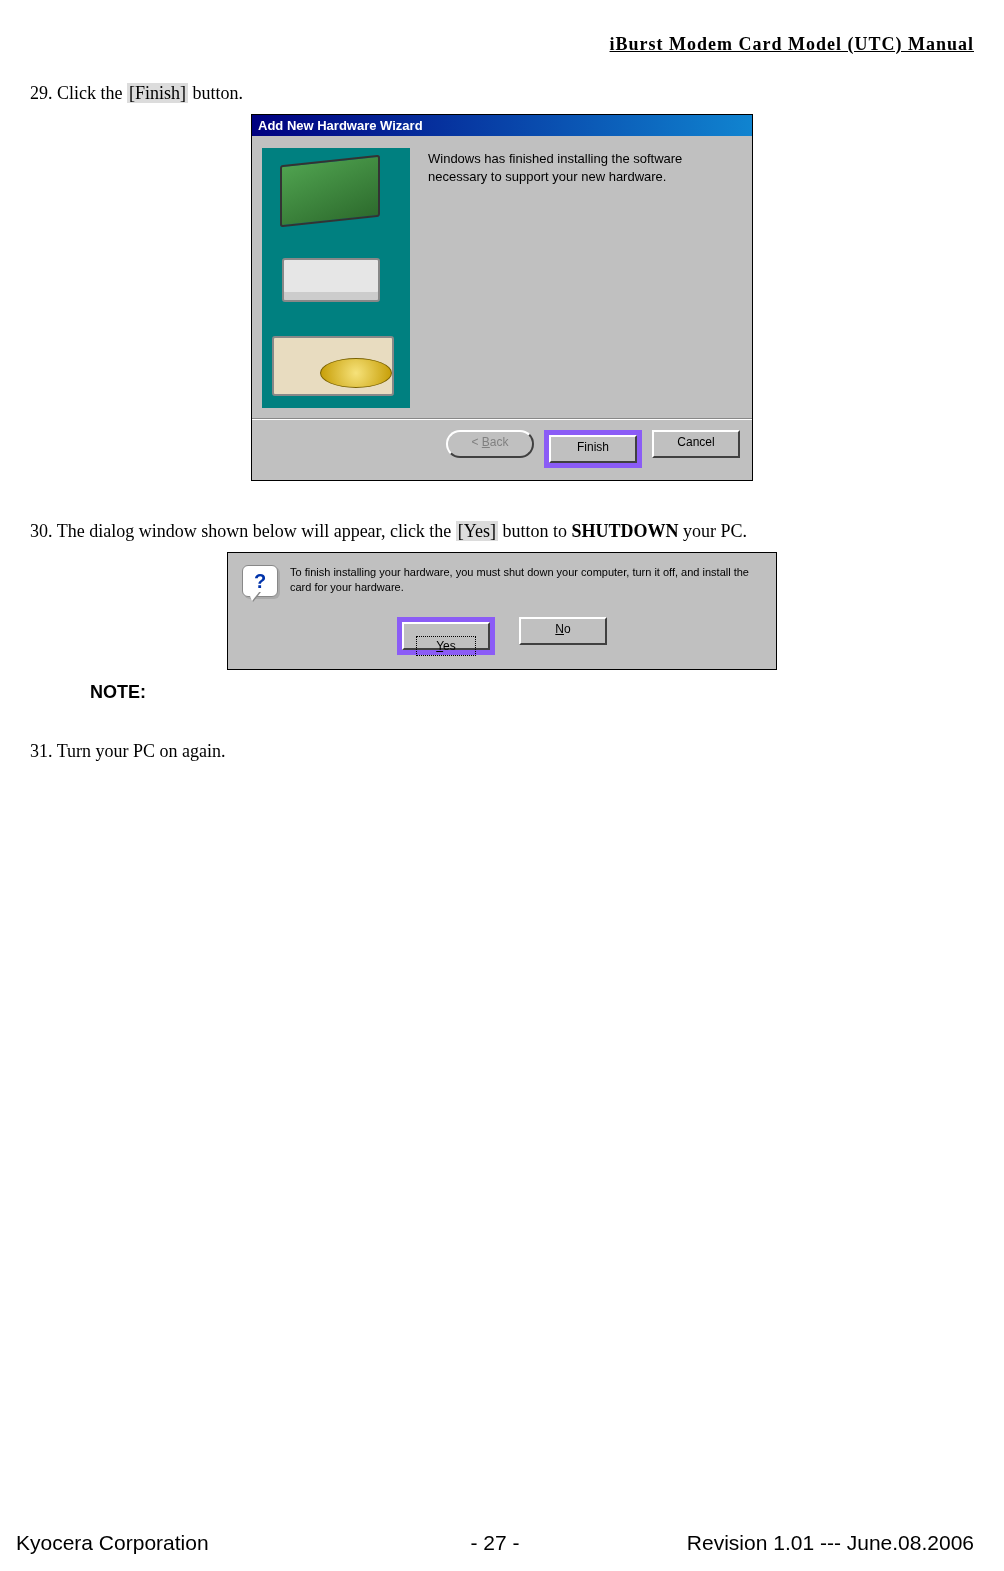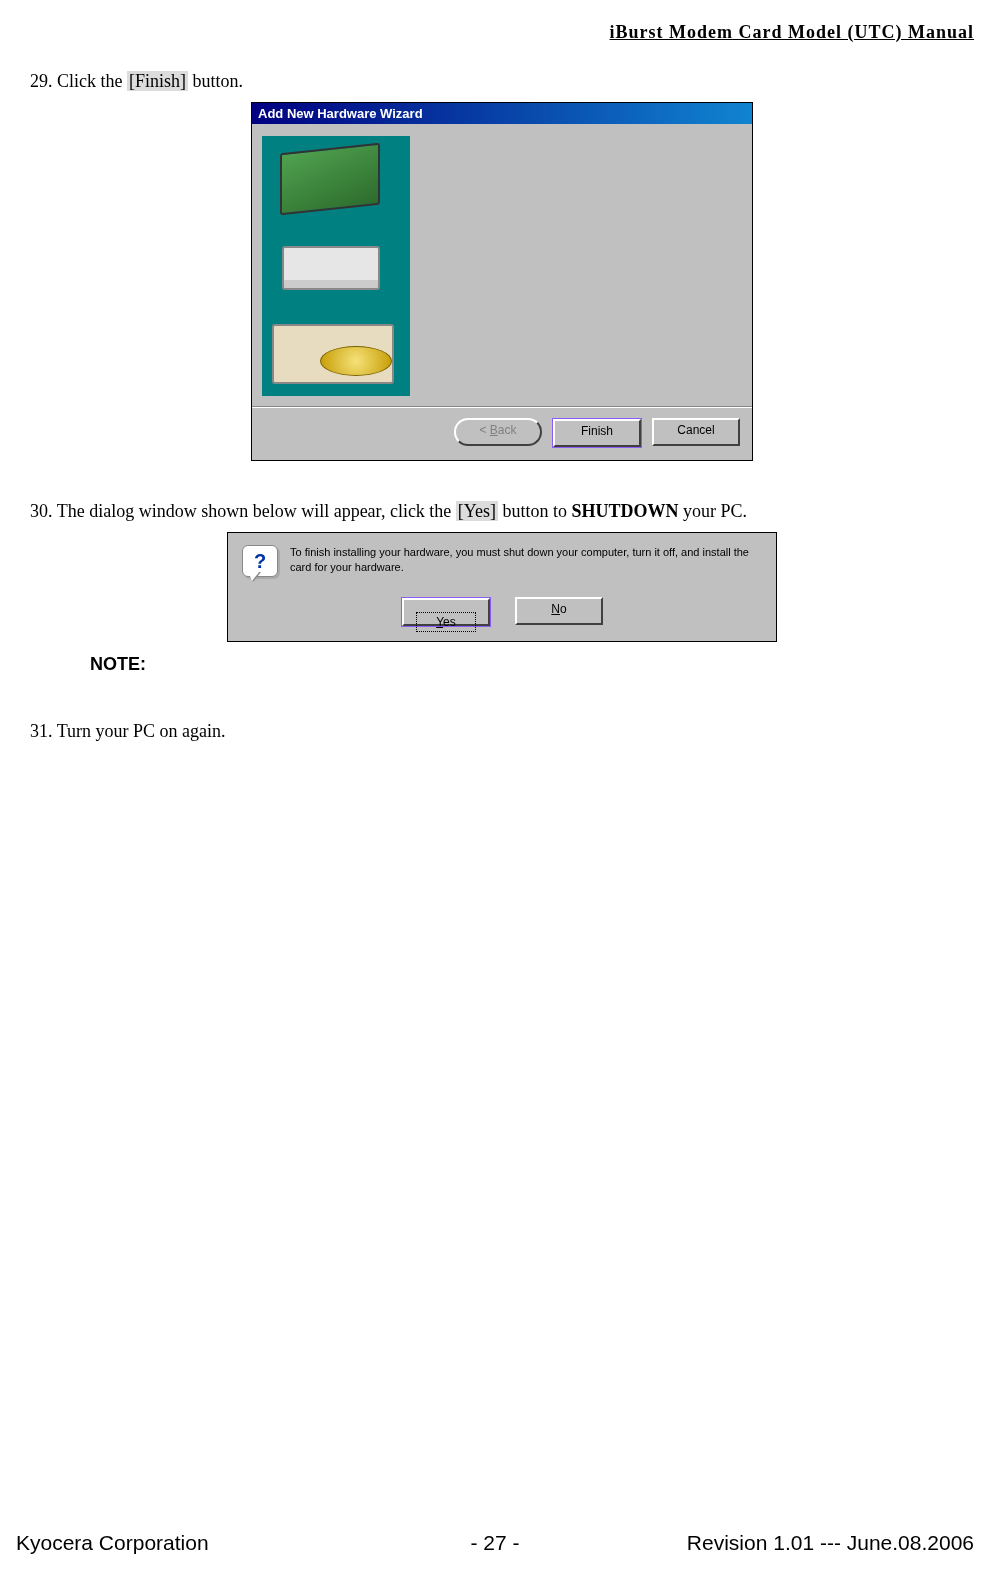--- a/index.html
+++ b/index.html
@@ -6,21 +6,21 @@
     margin: 0;
     padding: 0;
     font-family: Georgia, 'Times New Roman', serif;
     background: #fff;
     color: #000;
     width: 1004px;
     min-height: 1571px;
     position: relative;
   }
   .page {
-    padding: 0 30px;
+    padding: 12px 30px;
     box-sizing: border-box;
     min-height: 1571px;
     position: relative;
   }
   .header-title {
     text-align: right;
     font-family: Georgia, serif;
     font-weight: bold;
     text-decoration: underline;
     font-size: 18px;
@@ -33,21 +33,21 @@
     margin: 8px 0 10px 0;
   }
   .label-box {
     background: #dcdcdc;
     padding: 0 2px;
   }
   .bold { font-weight: bold; }
   .note-row {
     display: flex;
     font-size: 18px;
-    margin: 12px 0 8px 60px;
+    margin: 12px 0 0 60px;
     align-items: baseline;
   }
   .note-label {
     font-family: Arial, Helvetica, sans-serif;
     font-weight: bold;
     margin-right: 16px;
     white-space: nowrap;
   }
   .note-text { }
   .footer {
@@ -164,21 +164,21 @@
     border-left: 2px solid #fff;
     border-right: 2px solid #404040;
     border-bottom: 2px solid #404040;
     text-align: center;
     line-height: 20px;
     display: inline-block;
   }
   .win-btn.disabled { color: #808080; border-radius: 14px; }
   .default-outline {
     display: inline-block;
-    border: 1px solid #8b5cf6;
+    border: 5px solid #8b5cf6;
     padding: 0;
     line-height: 0;
   }
   .default-outline .win-btn {
     margin: 0;
   }
   .mn { text-decoration: underline; }
   
   .dialog2 {
     width: 548px;
@@ -266,20 +266,21 @@
       <span>Add New Hardware Wizard</span>
     </div>
     <div class="d1-body">
       <div class="left-illustration">
         <div class="illus-card"></div>
         <div class="illus-case"></div>
         <div class="illus-cd">
           <div class="illus-disc"></div>
         </div>
       </div>
+      <div class="d1-text">Windows has finished installing the software necessary to support your new hardware.</div>
     </div>
     <div class="d1-divider"></div>
     <div class="btn-row">
       <span class="win-btn disabled">&lt; <span class="mn">B</span>ack</span>
       <span class="default-outline">
         <span class="win-btn">Finish</span>
       </span>
       <span class="win-btn">Cancel</span>
     </div>
   </div>

